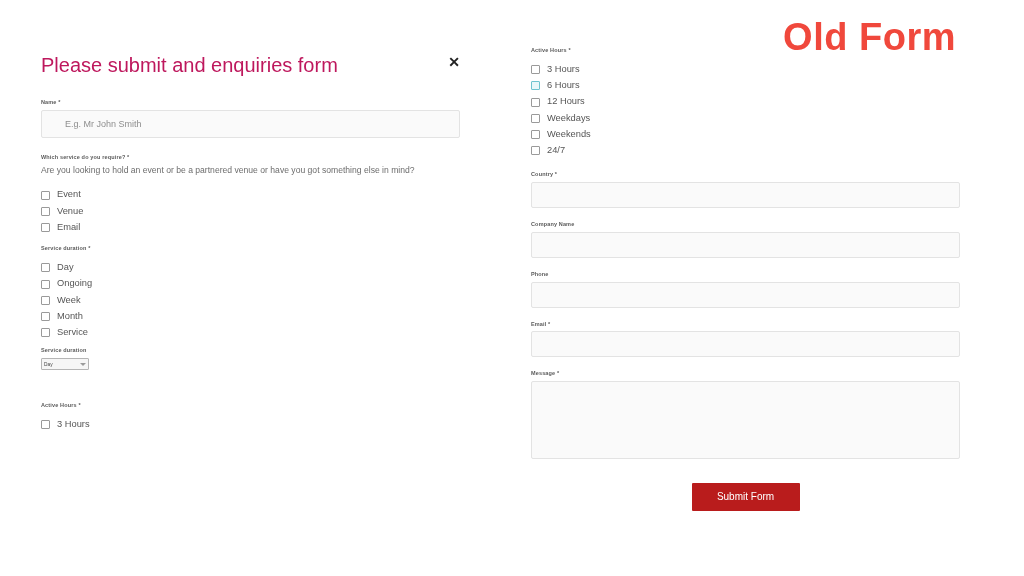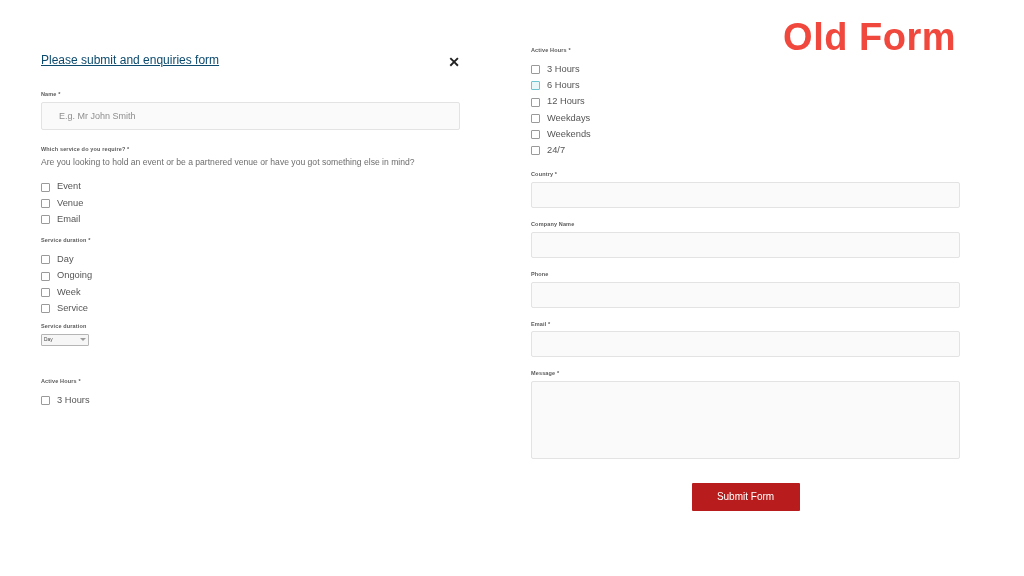--- a/index.html
+++ b/index.html
@@ -34,26 +34,25 @@
     left: 41px; top: 52px;
     width: 419px;
   }
   .modal-head {
     display: flex;
     align-items: flex-start;
     justify-content: space-between;
     width: 419px;
   }
   .modal-title {
-    font-size: 12px;
+    font-size: 20px;
     font-weight: normal;
-    color: #0c4a6e;
+    color: #be185d;
     line-height: 1.2;
     padding-top: 1px;
-    text-decoration: underline;
   }
   .close-icon {
     font-size: 14px;
     color: #222;
     line-height: 1;
     cursor: pointer;
     font-weight: bold;
     padding-top: 3px;
   }
 
@@ -81,21 +80,21 @@
     margin-bottom: 7px;
   }
   .input-box {
     width: 100%;
     height: 26px;
     background: #fafafa;
     border: 1px solid #e3e3e3;
     border-radius: 2px;
     font-size: 9px;
     color: #8e8e8e;
-    padding: 0 17px;
+    padding: 0 23px;
     display: flex;
     align-items: center;
     font-family: "Liberation Sans", sans-serif;
   }
   .input-box.tall { height: 28px; }
   .textarea-box {
     width: 100%;
     height: 78px;
     background: #fafafa;
     border: 1px solid #e3e3e3;
@@ -224,20 +223,24 @@
       <div class="cb-row">
         <div class="cb"></div>
         <div class="cb-label">Ongoing</div>
       </div>
       <div class="cb-row">
         <div class="cb"></div>
         <div class="cb-label">Week</div>
       </div>
       <div class="cb-row">
         <div class="cb"></div>
+        <div class="cb-label">Month</div>
+      </div>
+      <div class="cb-row">
+        <div class="cb"></div>
         <div class="cb-label">Service</div>
       </div>
     </div>
 
     <div class="gap-d"></div>
 
     <div class="field">
       <div class="flabel">Service duration</div>
       <div class="sel">
         <span>Day</span>

